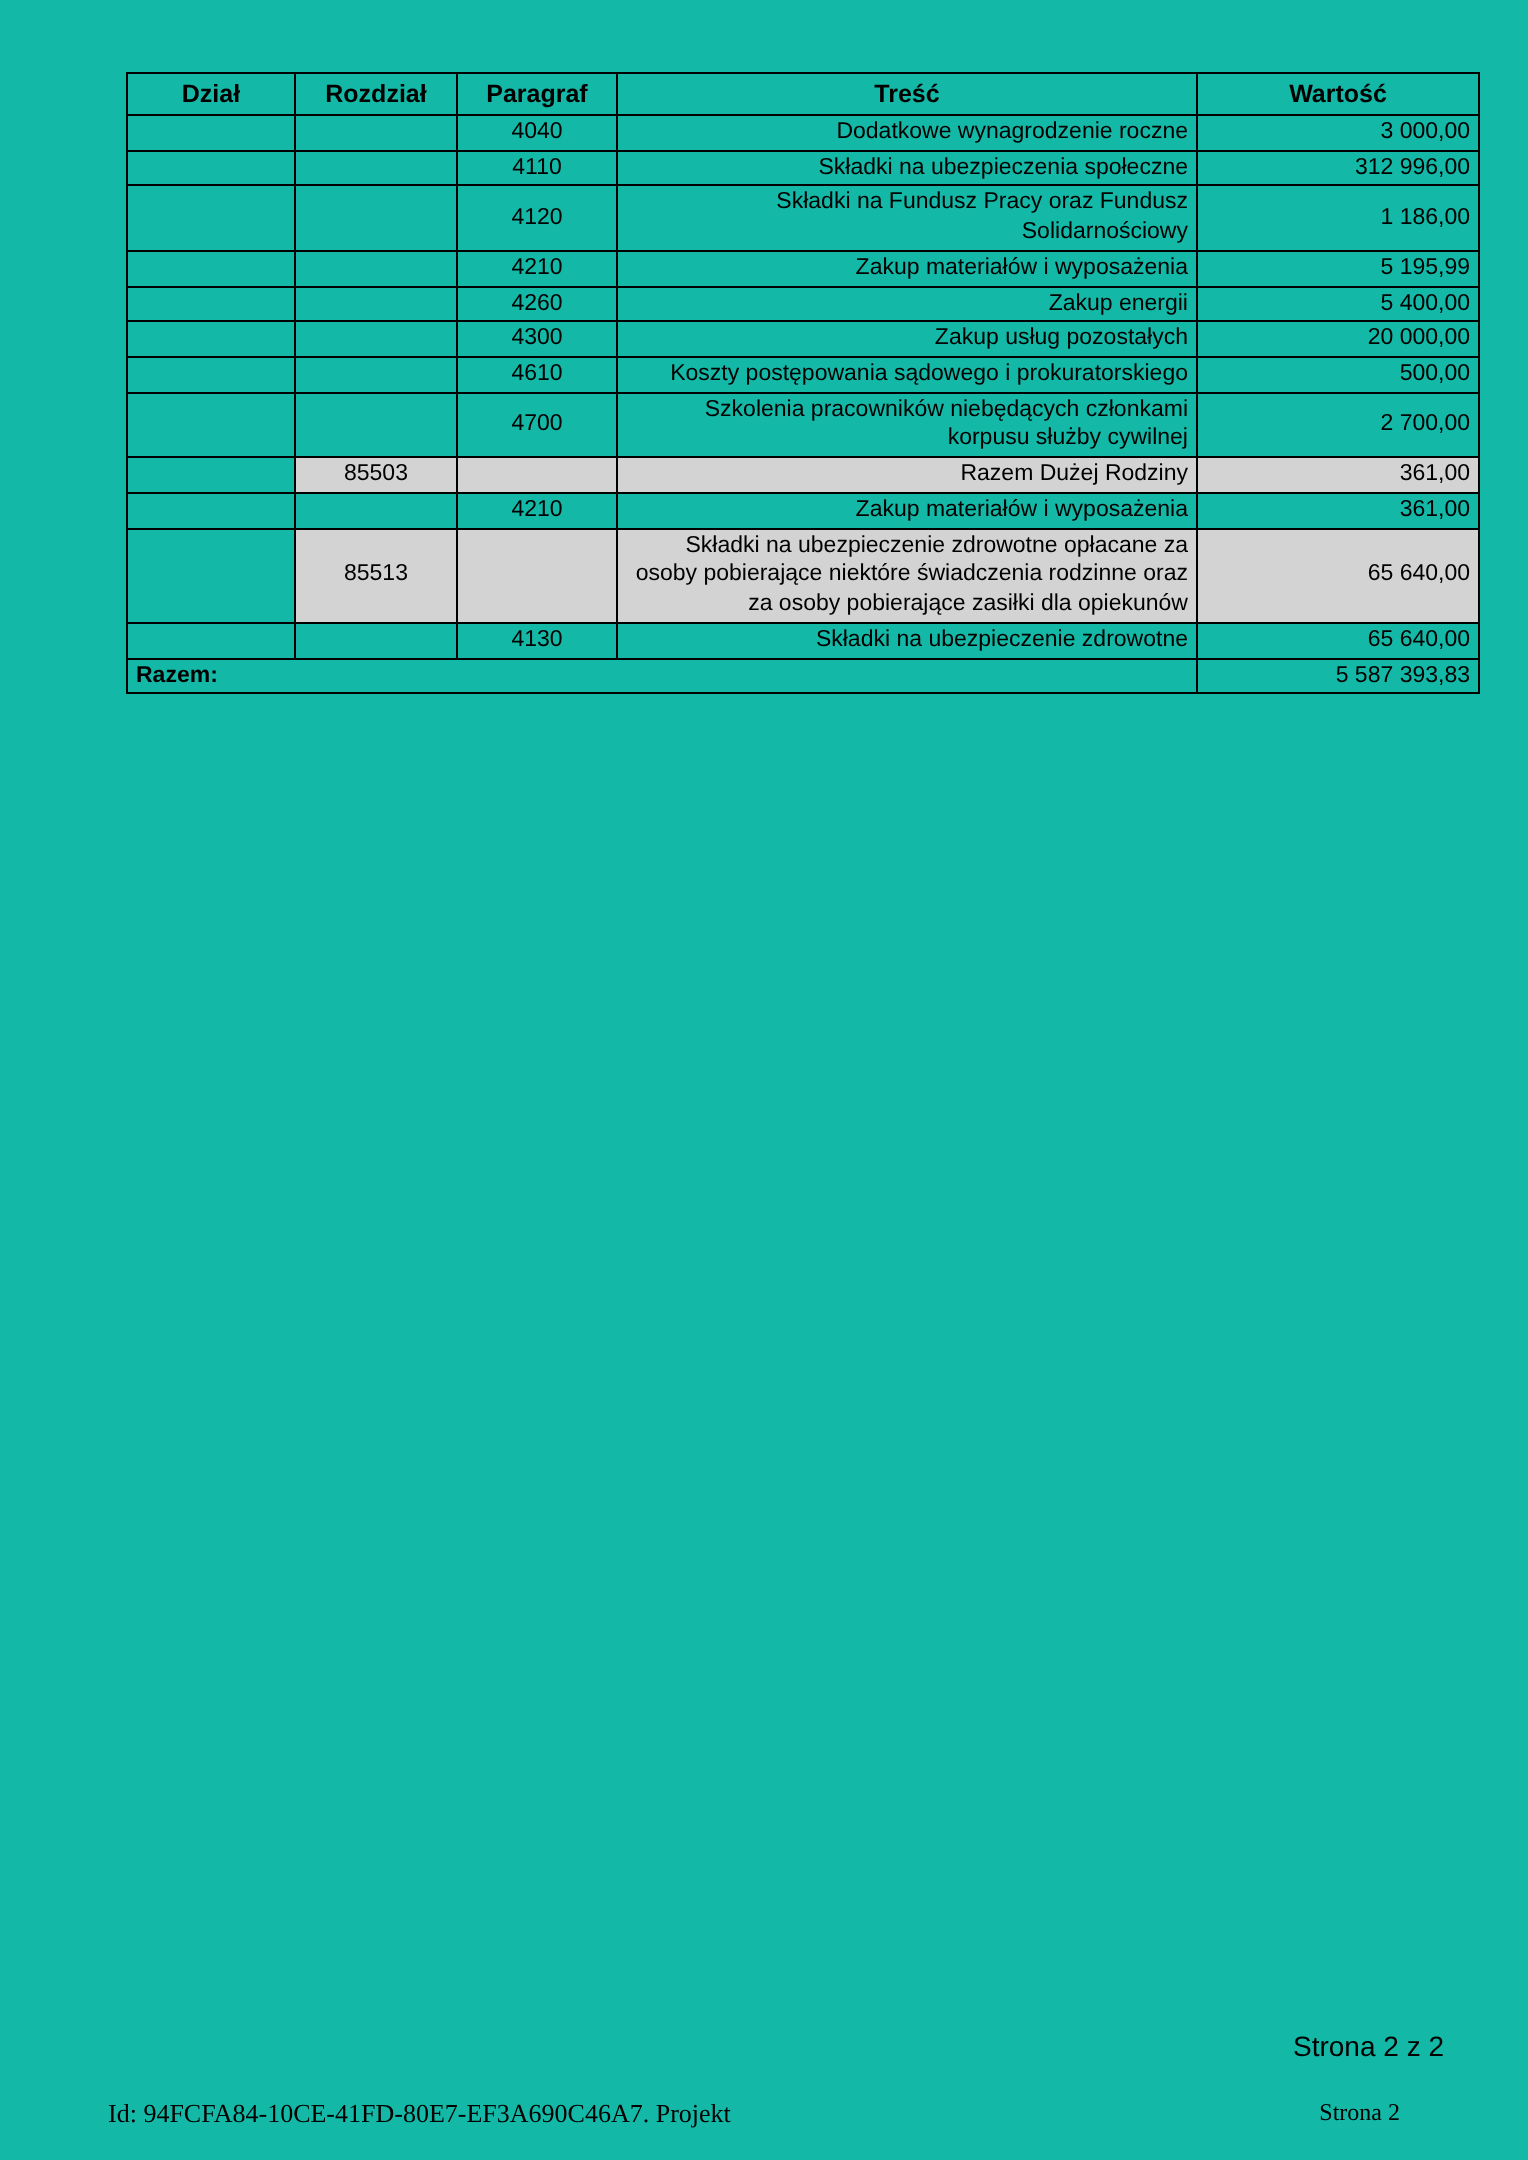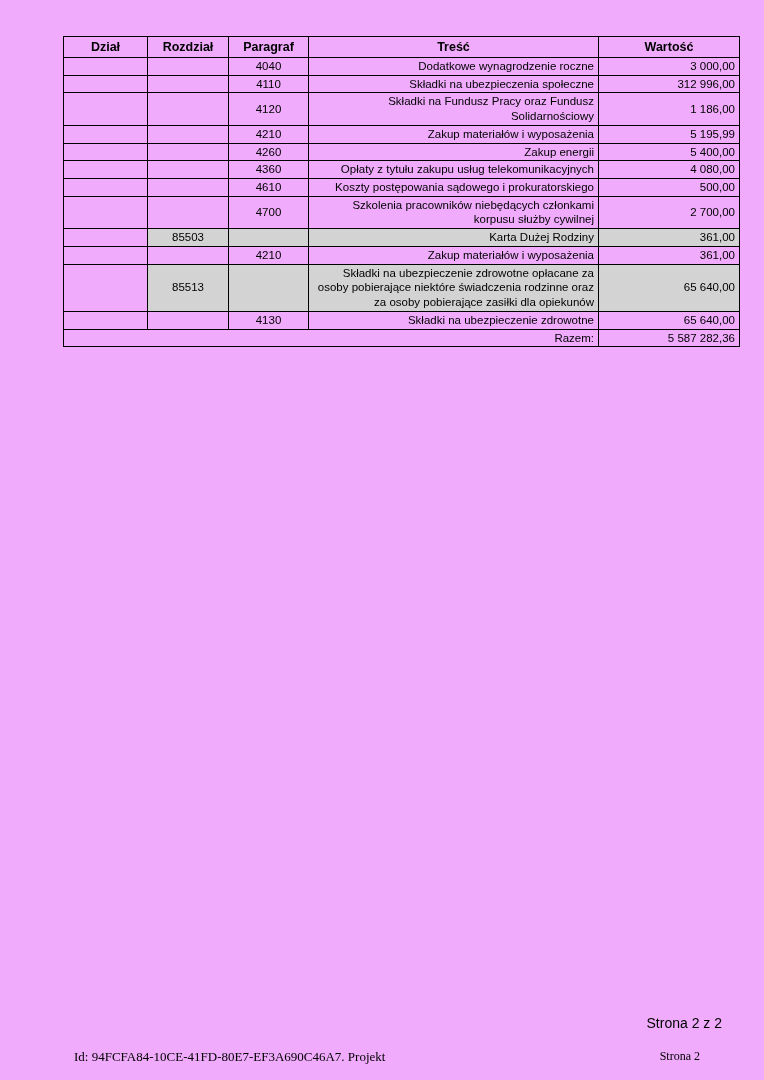--- a/index.html
+++ b/index.html
@@ -3,21 +3,21 @@
 <meta charset="utf-8">
 <style>
   * { margin: 0; padding: 0; box-sizing: border-box; }
   html, body { background: #ffffff; }
   body {
     width: 764px; height: 1080px;
     position: relative;
     font-family: "Liberation Sans", sans-serif;
     color: #000;
   }
-  .page { position: absolute; inset: 0; background: #f0abfc; }
+  .page { position: absolute; inset: 0; background: #14b8a6; }
 
   table.budget-table {
     position: absolute;
     left: 63px; top: 36px;
     width: 676px;
     border-collapse: collapse;
     table-layout: fixed;
   }
   .budget-table th, .budget-table td {
     border: 1px solid #000;
@@ -31,31 +31,31 @@
     font-weight: bold;
     text-align: center;
     font-size: 12.5px;
     height: 21px;
   }
   .budget-table td { height: 17px; }
   .cell-center { text-align: center; margin-left: 12px; }
   .cell-left   { text-align: right; }
   .cell-right  { text-align: right; margin-left: 40px; }
   .shaded      { background: #d3d3d3; }
-  .total-label { text-align: right; font-weight: normal; }
+  .total-label { font-weight: bold; }
 
   .page-label {
     position: absolute;
     top: 1015px; right: 42px;
     font-size: 14px;
     font-family: "Liberation Sans", sans-serif;
   }
   .doc-id {
     position: absolute;
-    top: 1049px; left: 74px;
+    top: 1049px; left: 54px;
     font-size: 13px;
     font-family: "Liberation Serif", serif;
   }
   .page-number {
     position: absolute;
     top: 1049px; right: 64px;
     font-size: 12px;
     font-family: "Liberation Serif", serif;
   }
 </style>
@@ -113,43 +113,43 @@
         <tr>
           <td class="cell-center"></td>
           <td class="cell-center"></td>
           <td class="cell-center">4260</td>
           <td class="cell-left">Zakup energii</td>
           <td class="cell-right">5 400,00</td>
         </tr>
         <tr>
           <td class="cell-center"></td>
           <td class="cell-center"></td>
-          <td class="cell-center">4360</td>
-          <td class="cell-left">Opłaty z tytułu zakupu usług telekomunikacyjnych</td>
-          <td class="cell-right">4 080,00</td>
+          <td class="cell-center">4300</td>
+          <td class="cell-left">Zakup usług pozostałych</td>
+          <td class="cell-right">20 000,00</td>
         </tr>
         <tr>
           <td class="cell-center"></td>
           <td class="cell-center"></td>
           <td class="cell-center">4610</td>
           <td class="cell-left">Koszty postępowania sądowego i prokuratorskiego</td>
           <td class="cell-right">500,00</td>
         </tr>
         <tr>
           <td class="cell-center"></td>
           <td class="cell-center"></td>
           <td class="cell-center">4700</td>
           <td class="cell-left">Szkolenia pracowników niebędących członkami korpusu służby cywilnej</td>
           <td class="cell-right">2 700,00</td>
         </tr>
         <tr>
           <td class="cell-center"></td>
           <td class="cell-center shaded">85503</td>
           <td class="cell-center shaded"></td>
-          <td class="cell-left shaded">Karta Dużej Rodziny</td>
+          <td class="cell-left shaded">Razem Dużej Rodziny</td>
           <td class="cell-right shaded">361,00</td>
         </tr>
         <tr>
           <td class="cell-center"></td>
           <td class="cell-center"></td>
           <td class="cell-center">4210</td>
           <td class="cell-left">Zakup materiałów i wyposażenia</td>
           <td class="cell-right">361,00</td>
         </tr>
         <tr>
@@ -161,21 +161,21 @@
         </tr>
         <tr>
           <td class="cell-center"></td>
           <td class="cell-center"></td>
           <td class="cell-center">4130</td>
           <td class="cell-left">Składki na ubezpieczenie zdrowotne</td>
           <td class="cell-right">65 640,00</td>
         </tr>
         <tr>
           <td colspan="4" class="total-label">Razem:</td>
-          <td class="cell-right">5 587 282,36</td>
+          <td class="cell-right">5 587 393,83</td>
         </tr>
       </tbody>
   </table>
 
   <div class="page-label">Strona 2 z 2</div>
   <div class="doc-id">Id: 94FCFA84-10CE-41FD-80E7-EF3A690C46A7. Projekt</div>
   <div class="page-number">Strona 2</div>
 
 </div>
 

